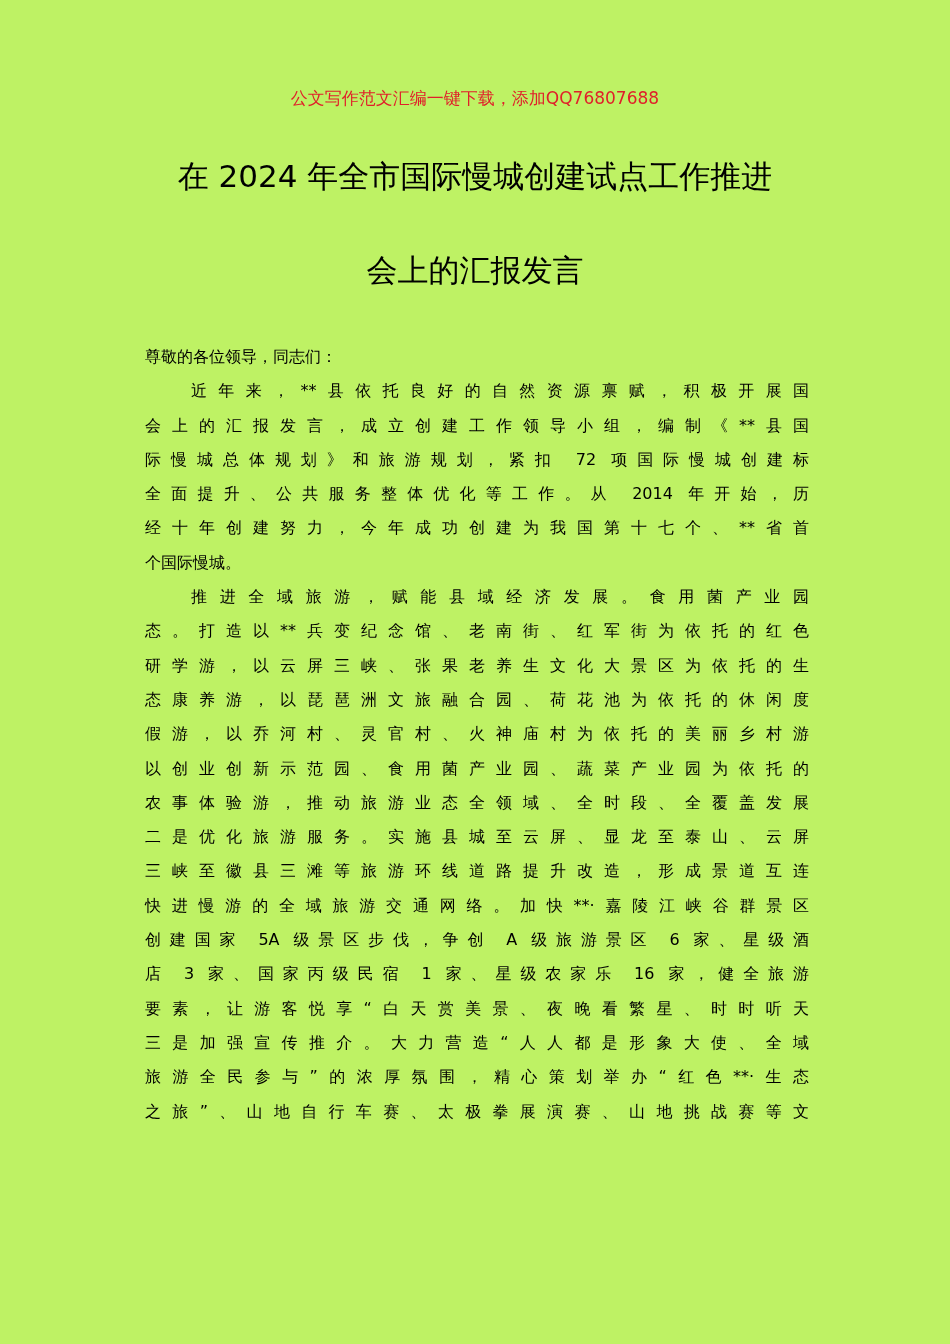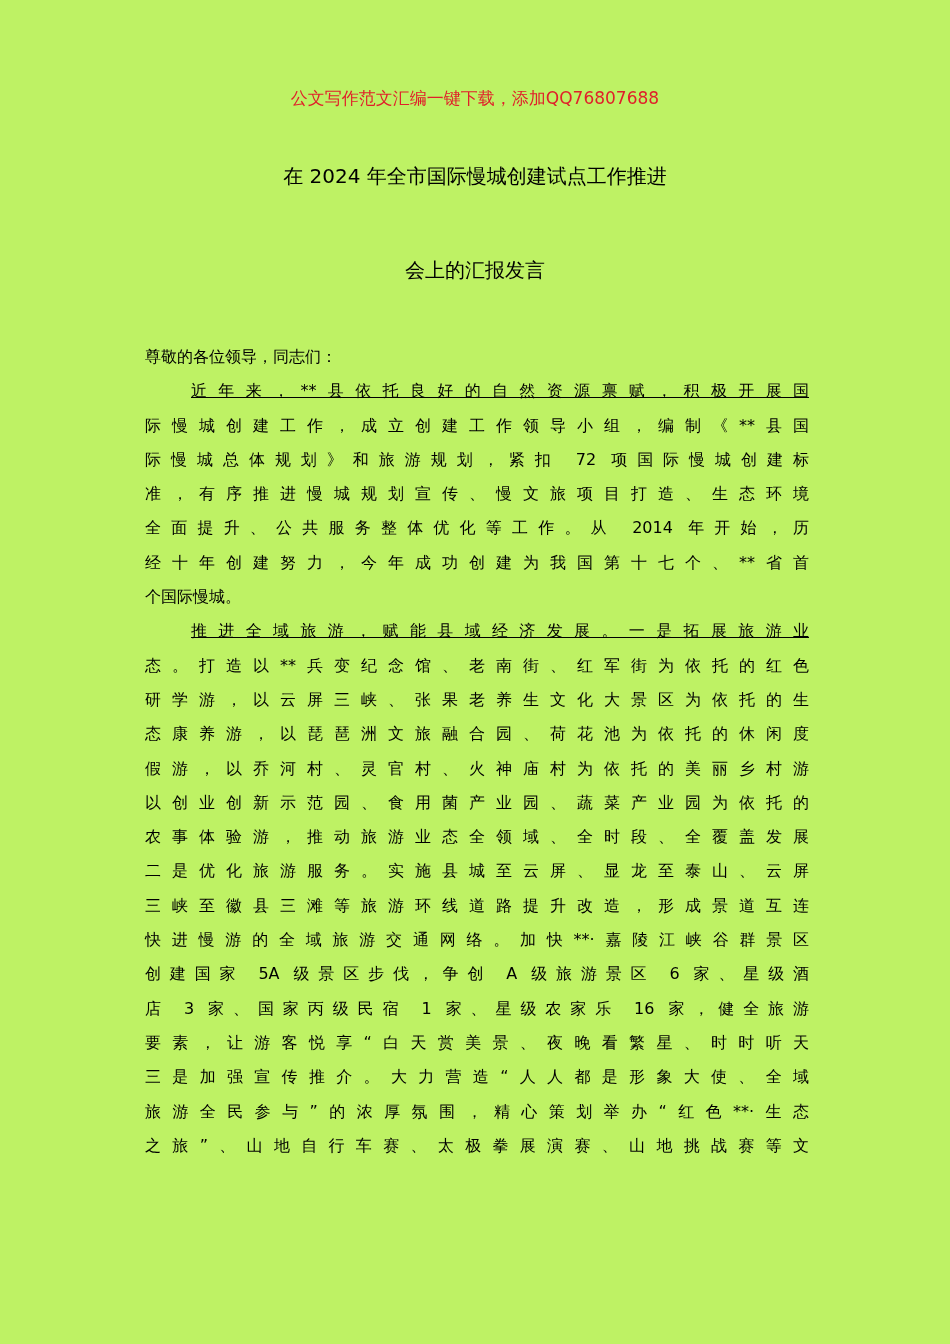--- a/index.html
+++ b/index.html
@@ -33,21 +33,21 @@
       line-height: 24px;
       color: #e0202a;
       letter-spacing: 0px;
       white-space: nowrap;
     }
     .title {
       position: absolute;
       left: 0;
       width: 950px;
       text-align: center;
-      font-size: 20px;
+      font-size: 31px;
       line-height: 40px;
       color: #000;
       white-space: nowrap;
     }
     .title.l1 { top: 156px; }
     .title.l2 { top: 250px; }
     .body-text {
       position: absolute;
       left: 145px;
       top: 340px;
@@ -60,45 +60,43 @@
       white-space: nowrap;
       overflow: visible;
       text-align: justify;
       text-align-last: justify;
     }
     .line.last, .line.salutation {
       text-align-last: left;
     }
     .line.indent {
       padding-left: 46px;
-      text-decoration: underline;
     }
   </style>
 </head>
 <body>
 
 <div class="page">
 
   <div class="watermark">公文写作范文汇编一键下载，添加QQ76807688</div>
 
   <div class="title l1">在 2024 年全市国际慢城创建试点工作推进</div>
   <div class="title l2">会上的汇报发言</div>
 
   <div class="body-text">
     <div class="line salutation">尊敬的各位领导，同志们：</div>
 
     <div class="line indent">近年来，**县依托良好的自然资源禀赋，积极开展国</div>
-    <div class="line">际慢城创建工作，成立创建工作领导小组，编制《**县国</div>
+    <div class="line">会上的汇报发言，成立创建工作领导小组，编制《**县国</div>
     <div class="line">际慢城总体规划》和旅游规划，紧扣 72 项国际慢城创建标</div>
-    <div class="line">准，有序推进慢城规划宣传、慢文旅项目打造、生态环境</div>
     <div class="line">全面提升、公共服务整体优化等工作。从 2014 年开始，历</div>
     <div class="line">经十年创建努力，今年成功创建为我国第十七个、**省首</div>
     <div class="line last">个国际慢城。</div>
 
-    <div class="line indent">推进全域旅游，赋能县域经济发展。一是拓展旅游业</div>
+    <div class="line indent">推进全域旅游，赋能县域经济发展。食用菌产业园</div>
     <div class="line">态。打造以**兵变纪念馆、老南街、红军街为依托的红色</div>
     <div class="line">研学游，以云屏三峡、张果老养生文化大景区为依托的生</div>
     <div class="line">态康养游，以琵琶洲文旅融合园、荷花池为依托的休闲度</div>
     <div class="line">假游，以乔河村、灵官村、火神庙村为依托的美丽乡村游</div>
     <div class="line">以创业创新示范园、食用菌产业园、蔬菜产业园为依托的</div>
     <div class="line">农事体验游，推动旅游业态全领域、全时段、全覆盖发展</div>
     <div class="line">二是优化旅游服务。实施县城至云屏、显龙至泰山、云屏</div>
     <div class="line">三峡至徽县三滩等旅游环线道路提升改造，形成景道互连</div>
     <div class="line">快进慢游的全域旅游交通网络。加快**·嘉陵江峡谷群景区</div>
     <div class="line">创建国家 5A 级景区步伐，争创 A 级旅游景区 6 家、星级酒</div>

